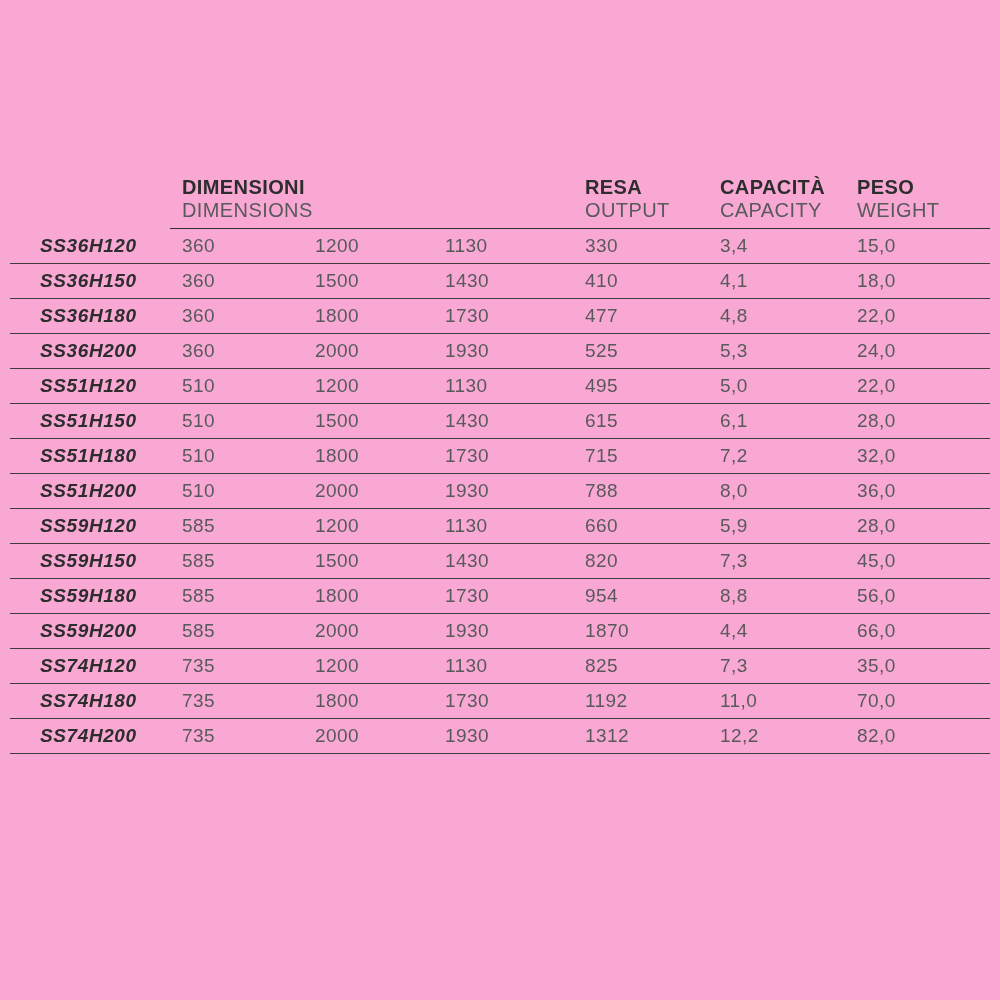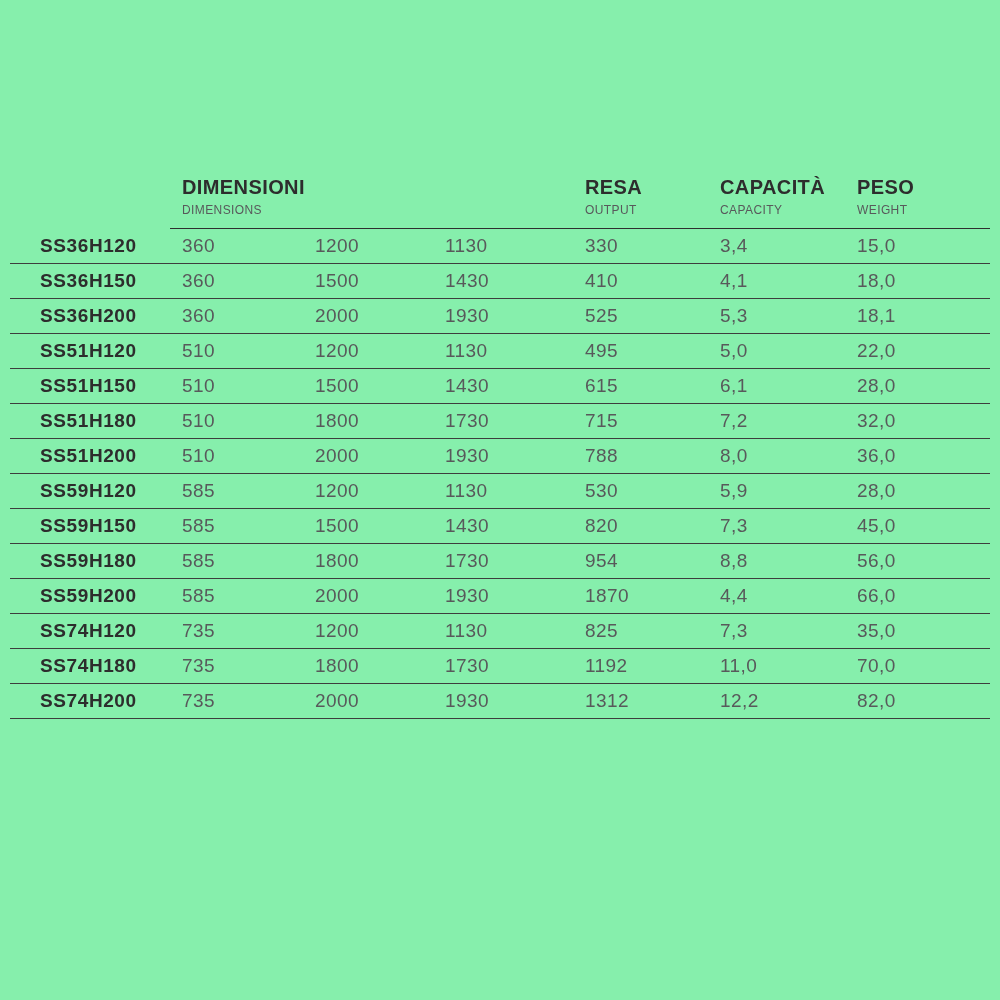--- a/index.html
+++ b/index.html
@@ -4,21 +4,21 @@
 <style>
   html, body {
     margin: 0;
     padding: 0;
     background: #ffffff;
   }
   .sheet {
     position: relative;
     width: 1000px;
     height: 1000px;
-    background: #86efac;
+    background: #f9a8d4;
     font-family: "Liberation Sans", sans-serif;
     overflow: hidden;
   }
   table.spec {
     position: absolute;
     left: 10px;
     top: 175px;
     width: 980px;
     border-collapse: collapse;
     table-layout: fixed;
@@ -52,21 +52,21 @@
     border-bottom: none;
   }
   .g-title {
     font-size: 20px;
     line-height: 23px;
     font-weight: 700;
     letter-spacing: 0.4px;
     color: #2d2d2d;
   }
   .g-sub {
-    font-size: 12px;
+    font-size: 20px;
     line-height: 23px;
     font-weight: 400;
     letter-spacing: 0.4px;
     color: #58595b;
   }
 
   
   tr.cols-row th {
     height: 35px;
     font-weight: 700;
@@ -85,20 +85,21 @@
   tbody td {
     vertical-align: middle;
     color: #58595b;
     letter-spacing: 0.4px;
   }
   tbody td.art {
     padding-left: 30px;
     color: #2d2d2d;
     font-weight: 700;
     letter-spacing: 0.6px;
+    font-style: italic;
   }
 </style>
 </head>
 <body>
 
 <div class="sheet">
   <table class="spec">
     <colgroup>
       <col class="c-art">
         <col class="c-l">
@@ -142,27 +143,36 @@
         <tr>
       <td class="art">SS36H150</td>
       <td>360</td>
       <td>1500</td>
       <td>1430</td>
       <td>410</td>
       <td>4,1</td>
       <td>18,0</td>
     </tr>
         <tr>
+      <td class="art">SS36H180</td>
+      <td>360</td>
+      <td>1800</td>
+      <td>1730</td>
+      <td>477</td>
+      <td>4,8</td>
+      <td>22,0</td>
+    </tr>
+        <tr>
       <td class="art">SS36H200</td>
       <td>360</td>
       <td>2000</td>
       <td>1930</td>
       <td>525</td>
       <td>5,3</td>
-      <td>18,1</td>
+      <td>24,0</td>
     </tr>
         <tr>
       <td class="art">SS51H120</td>
       <td>510</td>
       <td>1200</td>
       <td>1130</td>
       <td>495</td>
       <td>5,0</td>
       <td>22,0</td>
     </tr>
@@ -191,21 +201,21 @@
       <td>1930</td>
       <td>788</td>
       <td>8,0</td>
       <td>36,0</td>
     </tr>
         <tr>
       <td class="art">SS59H120</td>
       <td>585</td>
       <td>1200</td>
       <td>1130</td>
-      <td>530</td>
+      <td>660</td>
       <td>5,9</td>
       <td>28,0</td>
     </tr>
         <tr>
       <td class="art">SS59H150</td>
       <td>585</td>
       <td>1500</td>
       <td>1430</td>
       <td>820</td>
       <td>7,3</td>

